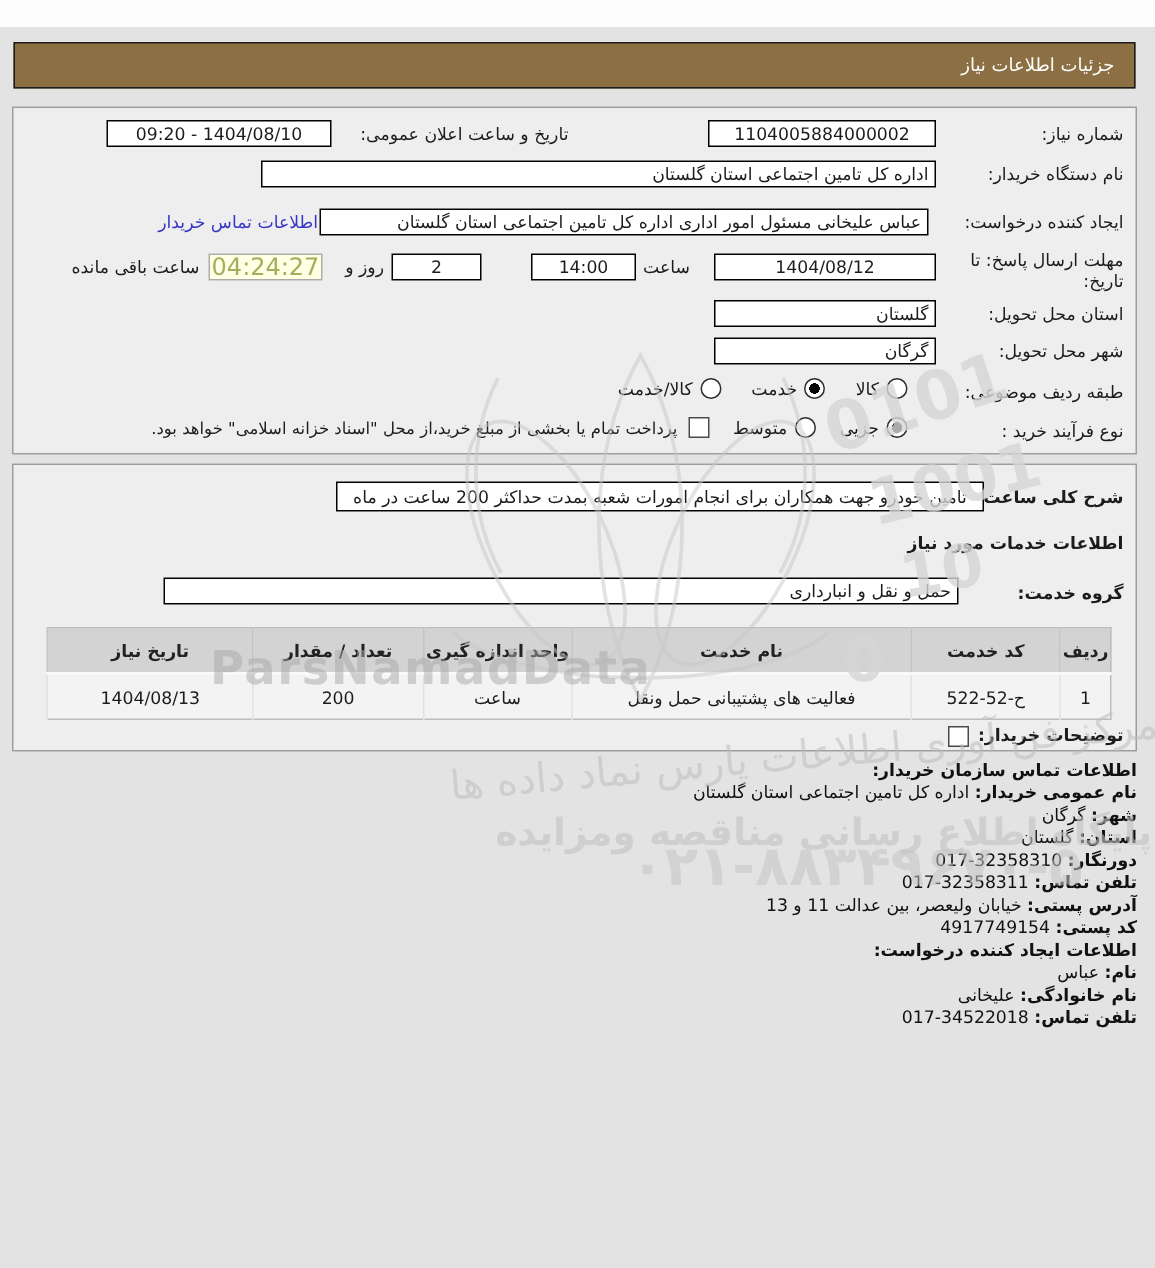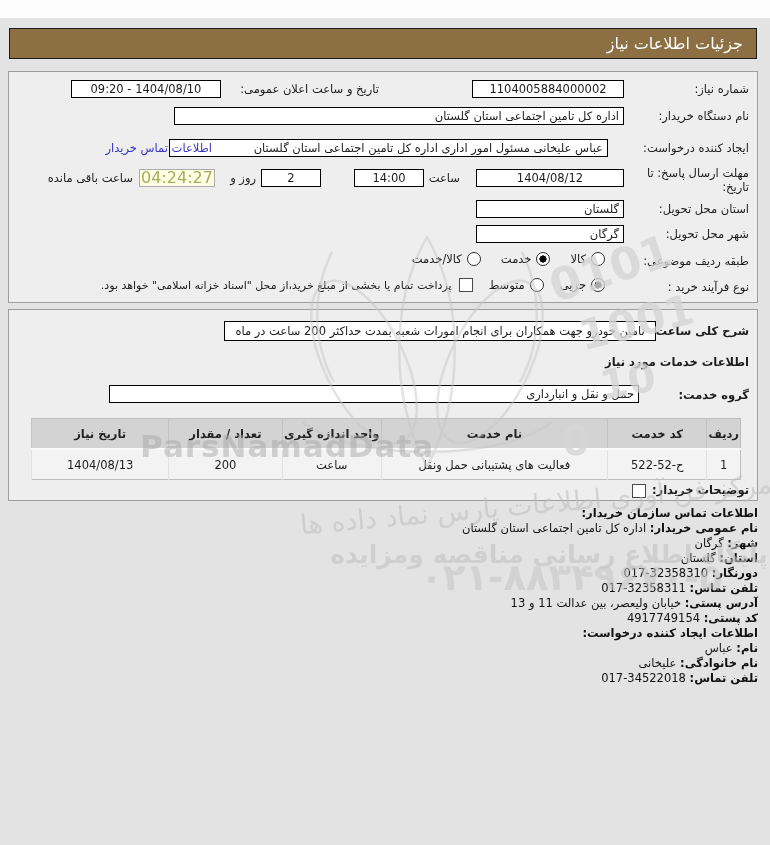--- a/index.html
+++ b/index.html
@@ -7,21 +7,21 @@
     width:770px;height:845px;position:relative;overflow:hidden;
     background:#e3e3e3;
     font-family:"DejaVu Sans", sans-serif;
     color:#1c1c1c;
   }
   .abs{position:absolute;}
   #top-strip{left:0;top:0;width:770px;height:18px;background:#fdfdfd;}
   #title-bar{
     left:9px;top:28px;width:748px;height:31px;background:#8c7043;
     border:1px solid #1b1b1b;box-sizing:border-box;
-    color:#fff;font-size:16px;line-height:29px;direction:rtl;
+    color:#fff;font-size:12px;line-height:29px;direction:rtl;
     padding-right:13px;
   }
   .panel{
     background:#eeeeee;border:1px solid #9d9d9d;box-sizing:border-box;
   }
   #panel1{left:8px;top:71px;width:750px;height:232px;}
   #panel2{left:8px;top:309px;width:750px;height:192px;}
   .lbl{
     position:absolute;direction:rtl;font-size:11.5px;line-height:17px;
     white-space:nowrap;color:#1c1c1c;
@@ -99,21 +99,21 @@
 
   <div class="lbl" style="right:8px;top:9px;">شماره نیاز:</div>
   <div class="inp c" style="right:133px;top:8px;width:152px;">1104005884000002</div>
   <div class="lbl" style="right:378px;top:9px;">تاریخ و ساعت اعلان عمومی:</div>
   <div class="inp c" style="right:536px;top:8px;width:150px;">09:20 - 1404/08/10</div>
 
   <div class="lbl" style="right:8px;top:36px;">نام دستگاه خریدار:</div>
   <div class="inp r" style="right:133px;top:35px;width:450px;">اداره کل تامین اجتماعی استان گلستان</div>
 
   <div class="lbl" style="right:8px;top:68px;">ایجاد کننده درخواست:</div>
-  <div class="inp r" style="right:149px;top:67px;width:439px;">عباس علیخانی مسئول امور اداری اداره کل تامین اجتماعی استان گلستان</div>
+  <div class="inp r" style="right:138px;top:67px;width:406px;">عباس علیخانی مسئول امور اداری اداره کل تامین اجتماعی استان گلستان</div>
   <a class="link" style="right:545px;top:68px;">اطلاعات تماس خریدار</a>
 
   <div class="lbl" style="right:8px;top:94px;width:110px;white-space:normal;line-height:14px;">مهلت ارسال پاسخ: تا تاریخ:</div>
   <div class="inp c" style="right:133px;top:97px;width:148px;">1404/08/12</div>
   <div class="lbl" style="right:297px;top:98px;">ساعت</div>
   <div class="inp c" style="right:333px;top:97px;width:70px;">14:00</div>
   <div class="inp c" style="right:436px;top:97px;width:60px;">2</div>
   <div class="lbl" style="right:501px;top:98px;">روز و</div>
   <div class="countdown" style="right:542px;top:97px;width:76px;">04:24:27</div>
   <div class="lbl" style="right:624px;top:98px;">ساعت باقی مانده</div>

